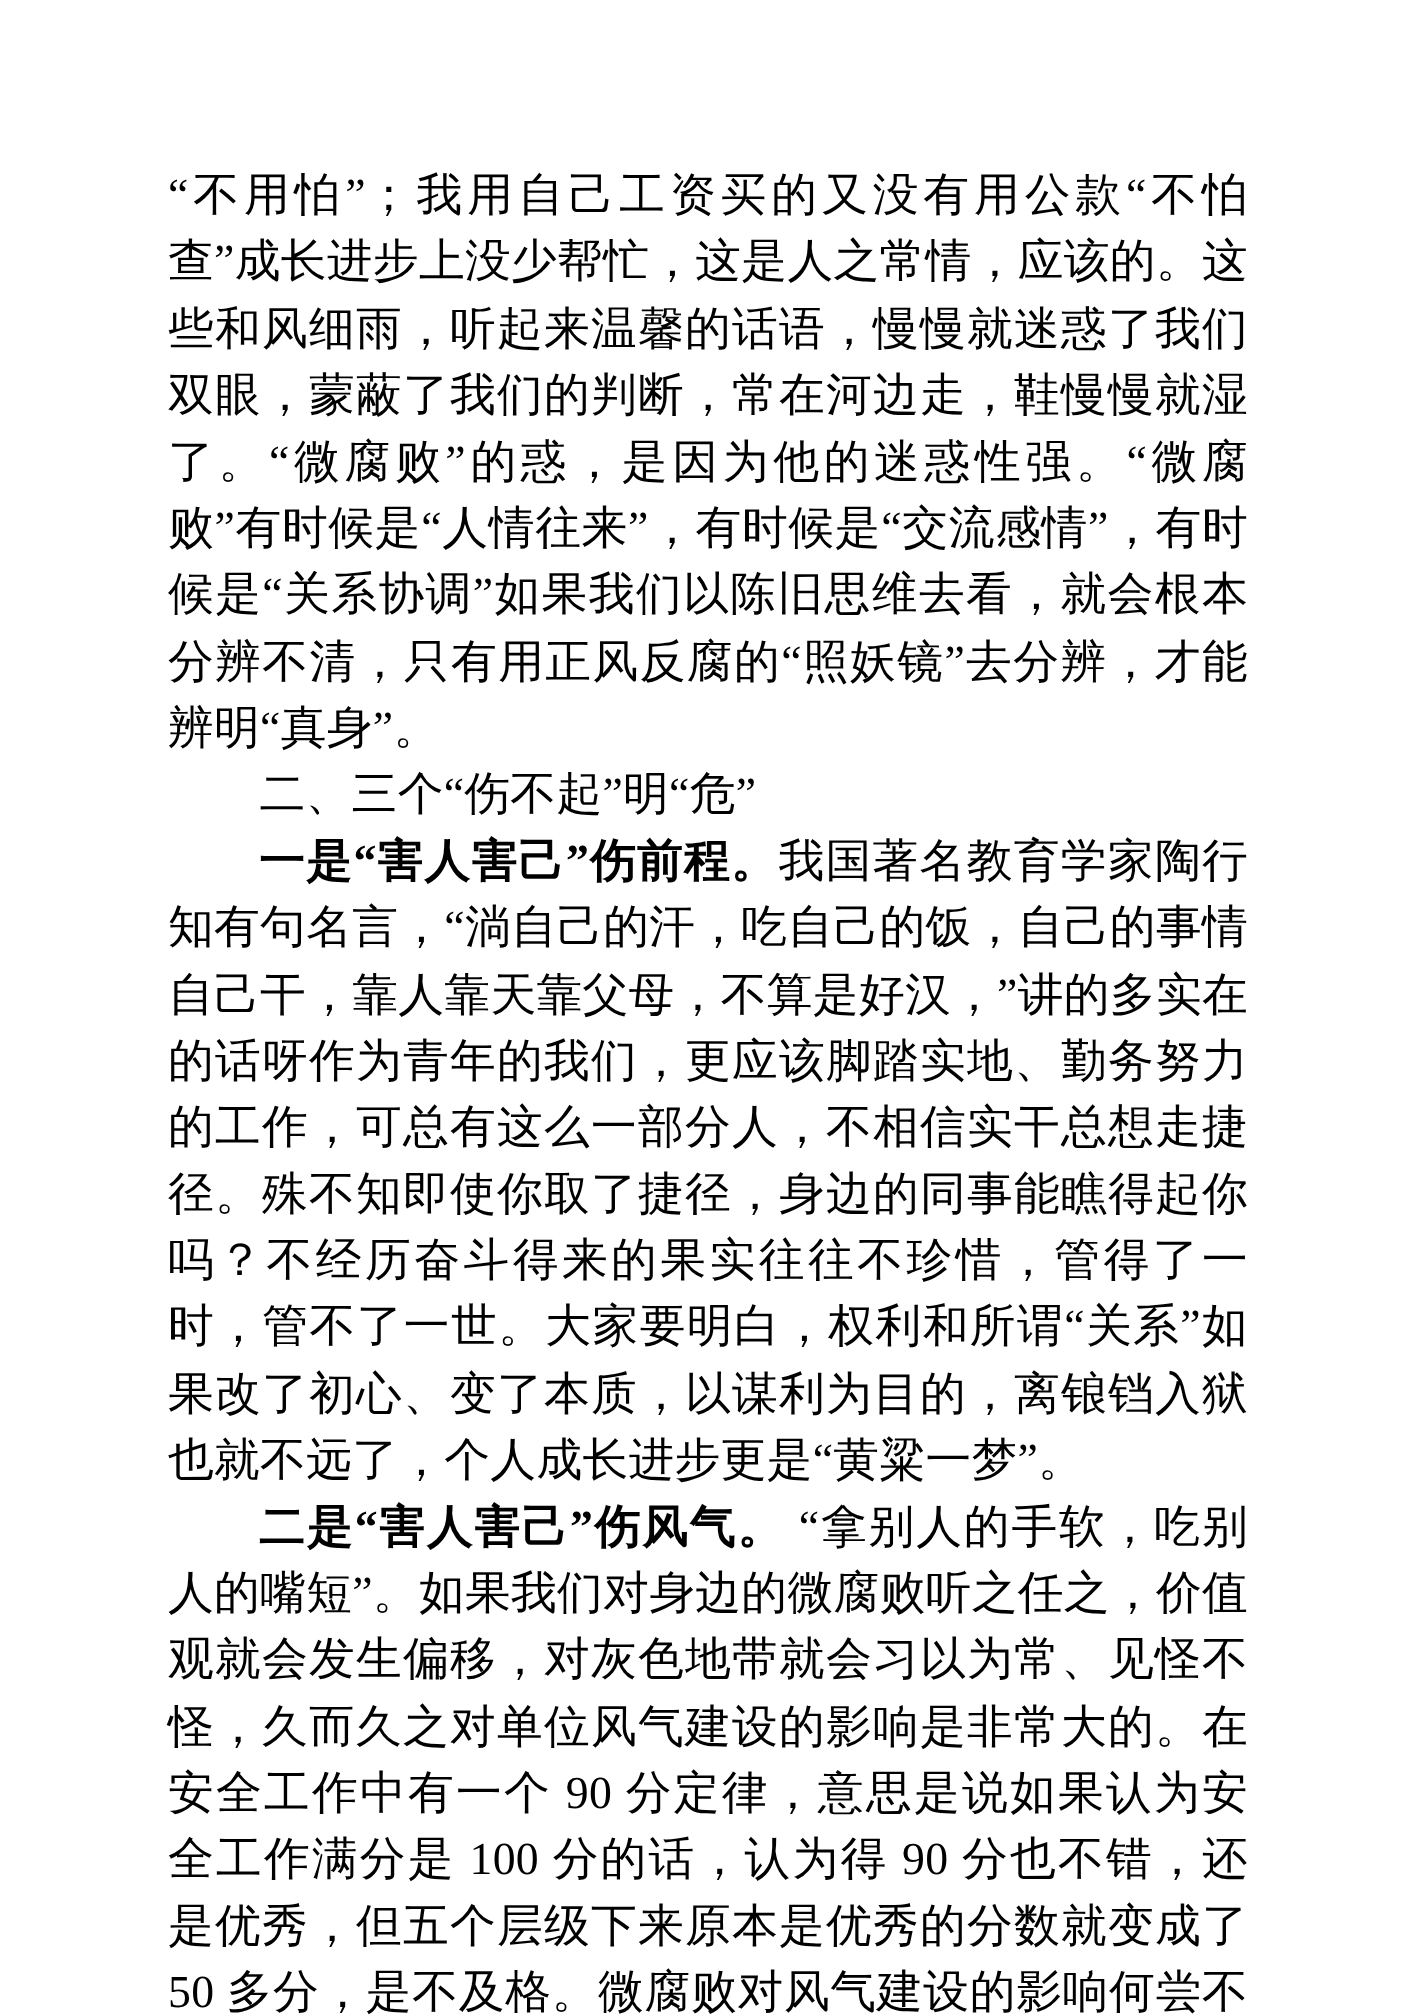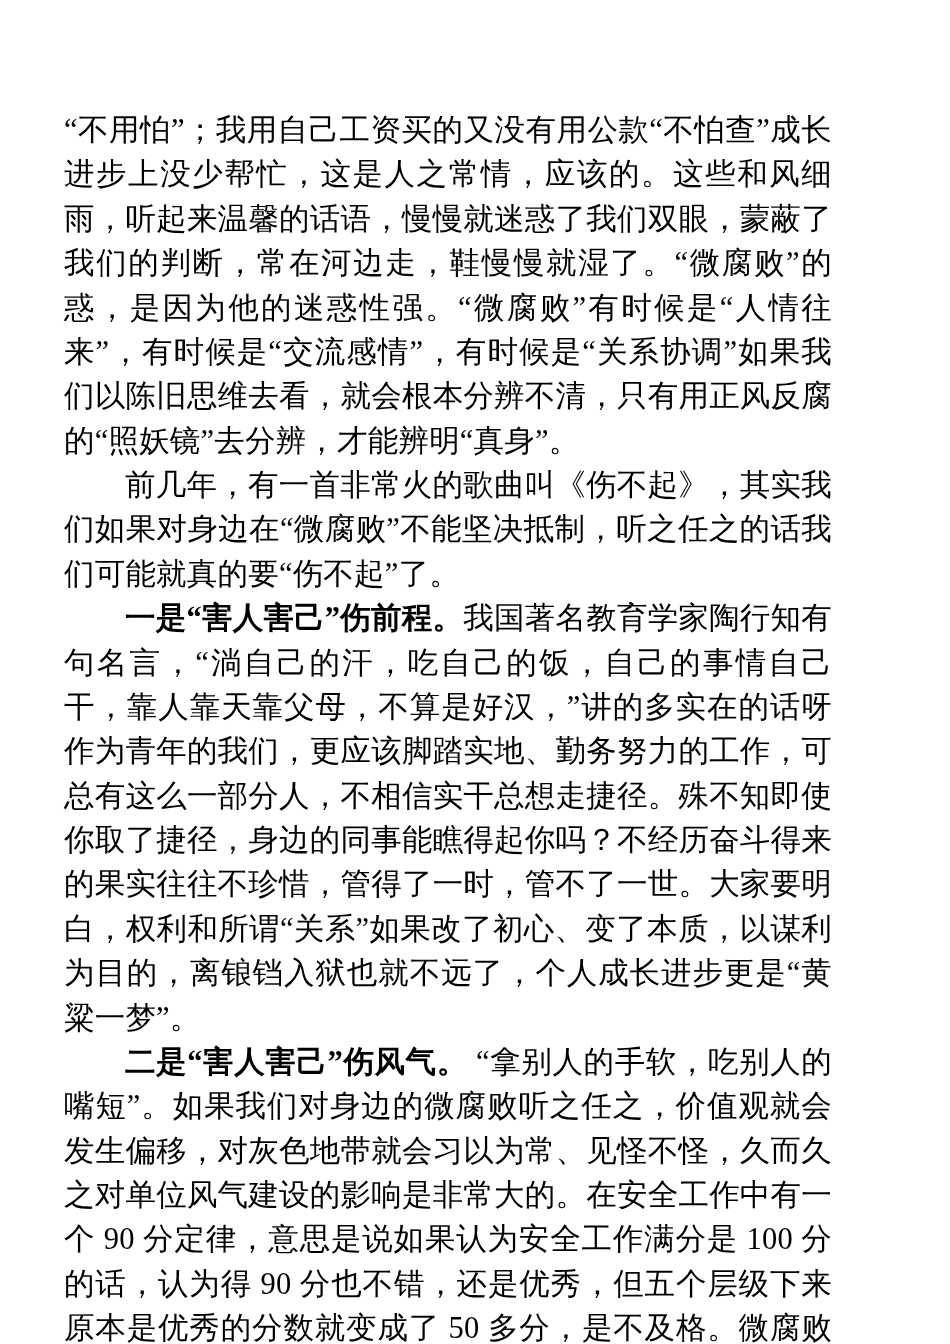--- a/index.html
+++ b/index.html
@@ -11,21 +11,21 @@
     width: 950px;
     height: 1344px;
     font-family: "Liberation Serif", "DejaVu Serif", serif;
     color: #000000;
   }
   .page {
     position: relative;
     width: 950px;
     height: 1264px;
     box-sizing: border-box;
-    padding: 108px 118px 40px 64px;
+    padding: 108px 118px 40px 112px;
     background: #ffffff;
   }
   .doc-body {
     font-size: 30.5px;
     line-height: 1.455;
     text-align: justify;
     text-justify: inter-ideograph;
     letter-spacing: 0.2px;
   }
   p {
@@ -42,24 +42,24 @@
 </head>
 <body>
 
 <div class="page">
   <div class="doc-body">
 
     <p class="para">
       <span>“不用怕”；我用自己工资买的又没有用公款“不怕查”成长进步上没少帮忙，这是人之常情，应该的。这些和风细雨，听起来温馨的话语，慢慢就迷惑了我们双眼，蒙蔽了我们的判断，常在河边走，鞋慢慢就湿了。“微腐败”的惑，是因为他的迷惑性强。“微腐败”有时候是“人情往来”，有时候是“交流感情”，有时候是“关系协调”如果我们以陈旧思维去看，就会根本分辨不清，只有用正风反腐的“照妖镜”去分辨，才能辨明“真身”。</span>
     </p>
 
+    <p class="para indent2">
+      <span>二、三个“伤不起”明“危”</span>
+    </p>
 
-    <p class="para indent2">
-      <span>前几年，有一首非常火的歌曲叫《伤不起》，其实我们如果对身边在“微腐败”不能坚决抵制，听之任之的话我们可能就真的要“伤不起”了。</span>
-    </p>
 
     <p class="para indent2">
       <span class="bold">一是“害人害己”伤前程。</span><span>我国著名教育学家陶行知有句名言，“淌自己的汗，吃自己的饭，自己的事情自己干，靠人靠天靠父母，不算是好汉，”讲的多实在的话呀作为青年的我们，更应该脚踏实地、勤务努力的工作，可总有这么一部分人，不相信实干总想走捷径。殊不知即使你取了捷径，身边的同事能瞧得起你吗？不经历奋斗得来的果实往往不珍惜，管得了一时，管不了一世。大家要明白，权利和所谓“关系”如果改了初心、变了本质，以谋利为目的，离锒铛入狱也就不远了，个人成长进步更是“黄粱一梦”。</span>
     </p>
 
     <p class="para indent2">
       <span class="bold">二是“害人害己”伤风气。</span><span> “拿别人的手软，吃别人的嘴短”。如果我们对身边的微腐败听之任之，价值观就会发生偏移，对灰色地带就会习以为常、见怪不怪，久而久之对单位风气建设的影响是非常大的。在安全工作中有一个 90 分定律，意思是说如果认为安全工作满分是 100 分的话，认为得 90 分也不错，还是优秀，但五个层级下来原本是优秀的分数就变成了 50 多分，是不及格。微腐败对风气建设的影响何尝不是如此，小来小去，漏洞大开。</span>
     </p>
 
   </div>

